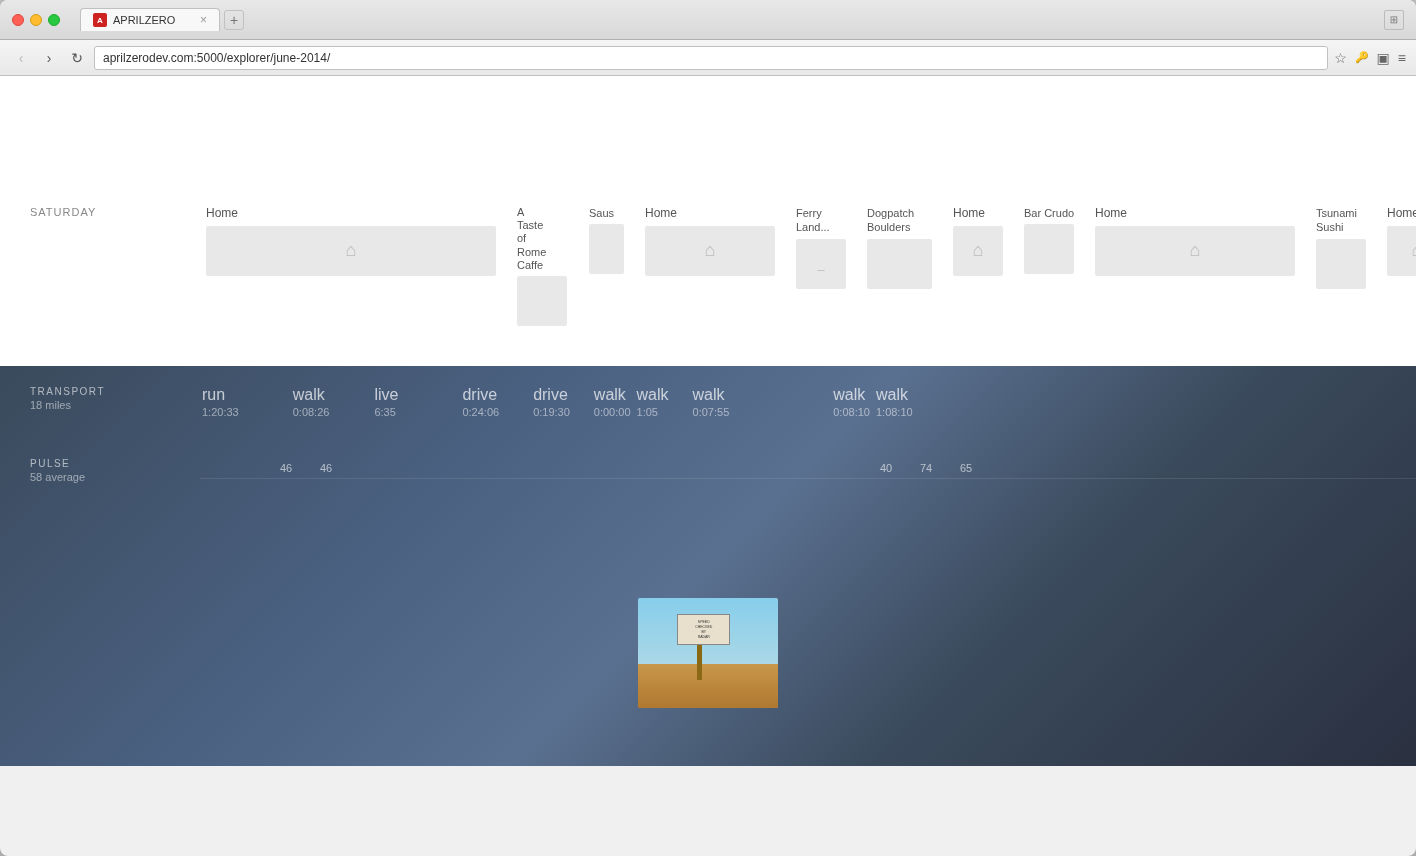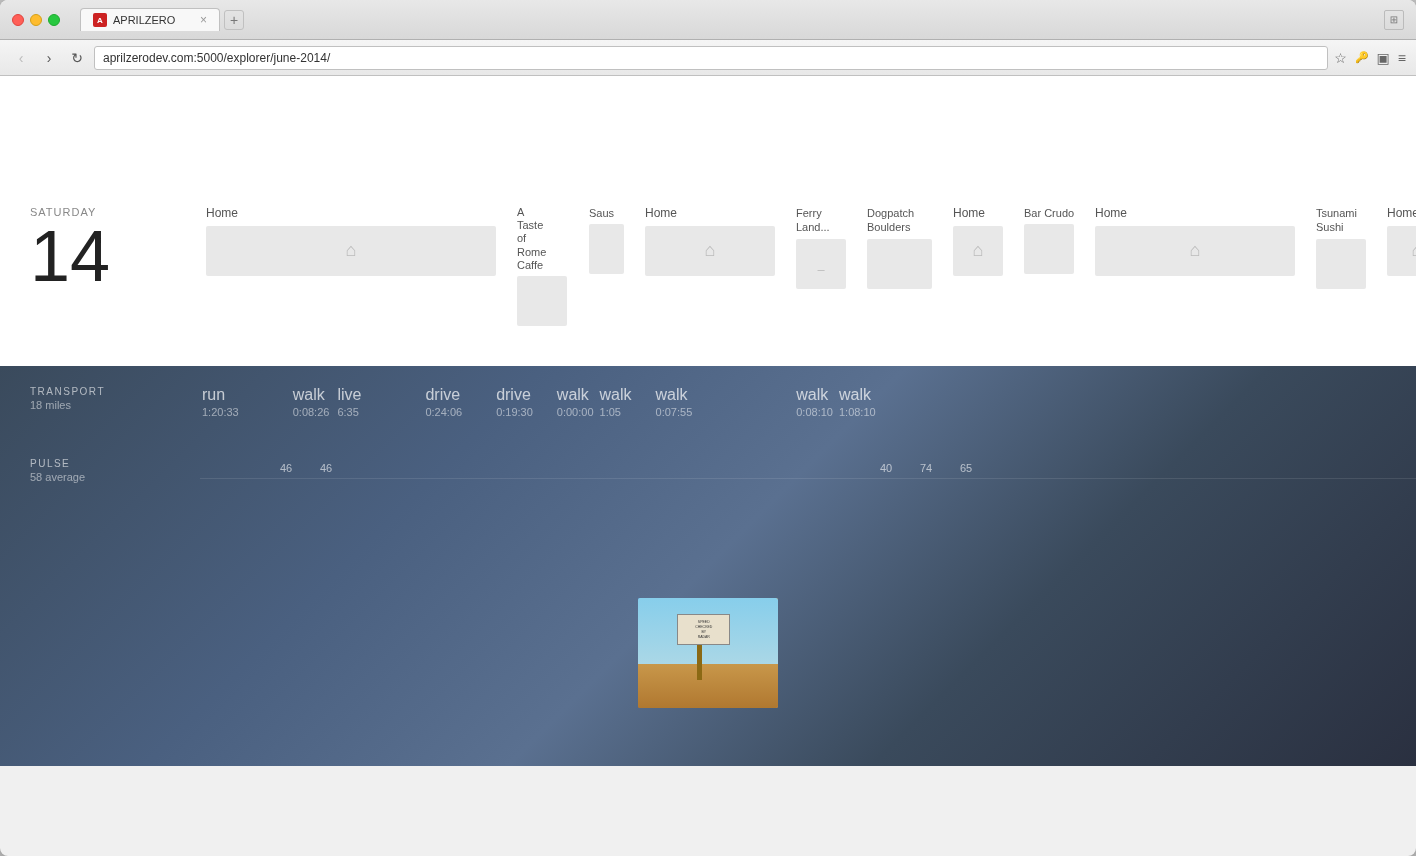--- a/index.html
+++ b/index.html
@@ -340,21 +340,20 @@
 
   <div class="browser-content">
 
     <div class="top-section">
 
       <div style="height: 110px;"></div>
 
       <div class="day-row">
         <div class="day-label">
           <div class="day-name">SATURDAY</div>
-          <div class="day-number">14</div>
         </div>
 
         <div class="locations-row">
 
           <div class="location-item" style="width:295px;">
             <div class="location-label">Home</div>
             <div class="location-bar" style="width:290px;background:#e8e8e8;">
               <span class="location-icon">⌂</span>
             </div>
           </div>
@@ -436,21 +435,21 @@
           <div class="transport-group" style="margin-right:50px;">
             <span class="transport-type">run</span>
             <span class="transport-time">1:20:33</span>
           </div>
 
           <div class="transport-group" style="margin-right:4px;">
             <span class="transport-type">walk</span>
             <span class="transport-time">0:08:26</span>
           </div>
 
-          <div class="transport-group" style="margin-right:60px;">
+          <div class="transport-group" style="margin-right:60px;margin-left:37px;">
             <span class="transport-type">live</span>
             <span class="transport-time">6:35</span>
           </div>
 
           <div class="transport-group" style="margin-right:30px;">
             <span class="transport-type">drive</span>
             <span class="transport-time">0:24:06</span>
           </div>
 
           <div class="transport-group" style="margin-right:20px;">

